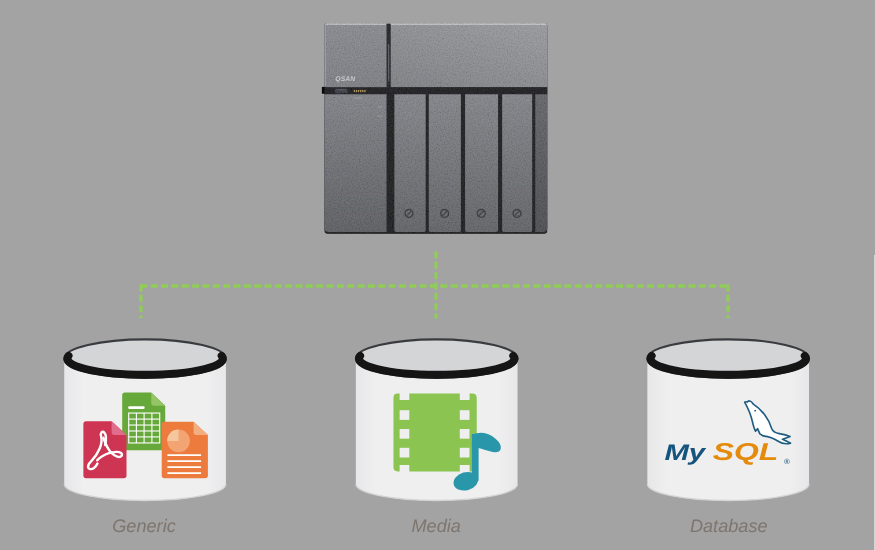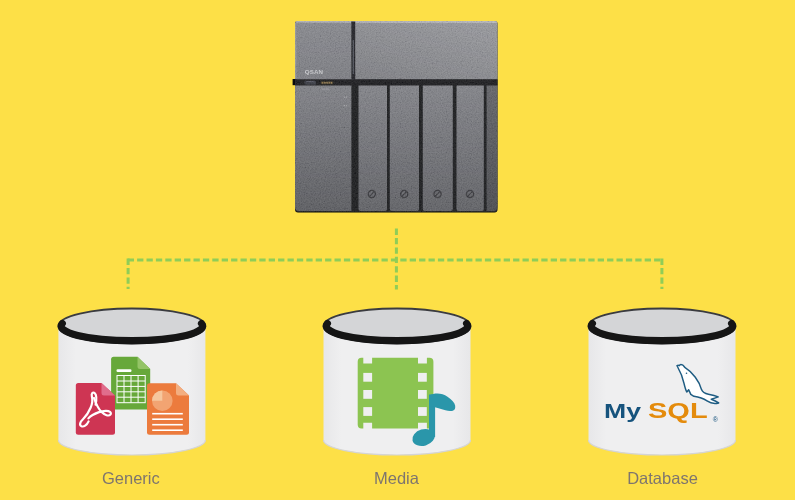--- a/index.html
+++ b/index.html
@@ -1,17 +1,17 @@
 <!DOCTYPE html>
 <html><head>
 <meta charset="utf-8">
 <style>
   html,body{margin:0;padding:0;background:#ffffff;}
-  #stage{position:relative;width:795px;height:500px;background:#fde047;overflow:hidden;
-         font-family:"Liberation Sans", sans-serif;}
+  #stage{position:relative;width:795px;height:500px;background:#a3a3a3;overflow:hidden;
+         font-family:"Liberation Sans", sans-serif;font-style:italic;}
 </style>
 </head>
 <body>
 <div id="stage">
 <svg width="795" height="500" viewBox="0 0 795 500" font-family="Liberation Sans, sans-serif">
 <defs>
   <linearGradient id="lidG" x1="0" y1="1" x2="1" y2="0">
     <stop offset="0" stop-color="#737478"></stop>
           <stop offset="1" stop-color="#95969a"></stop>
   </linearGradient>

